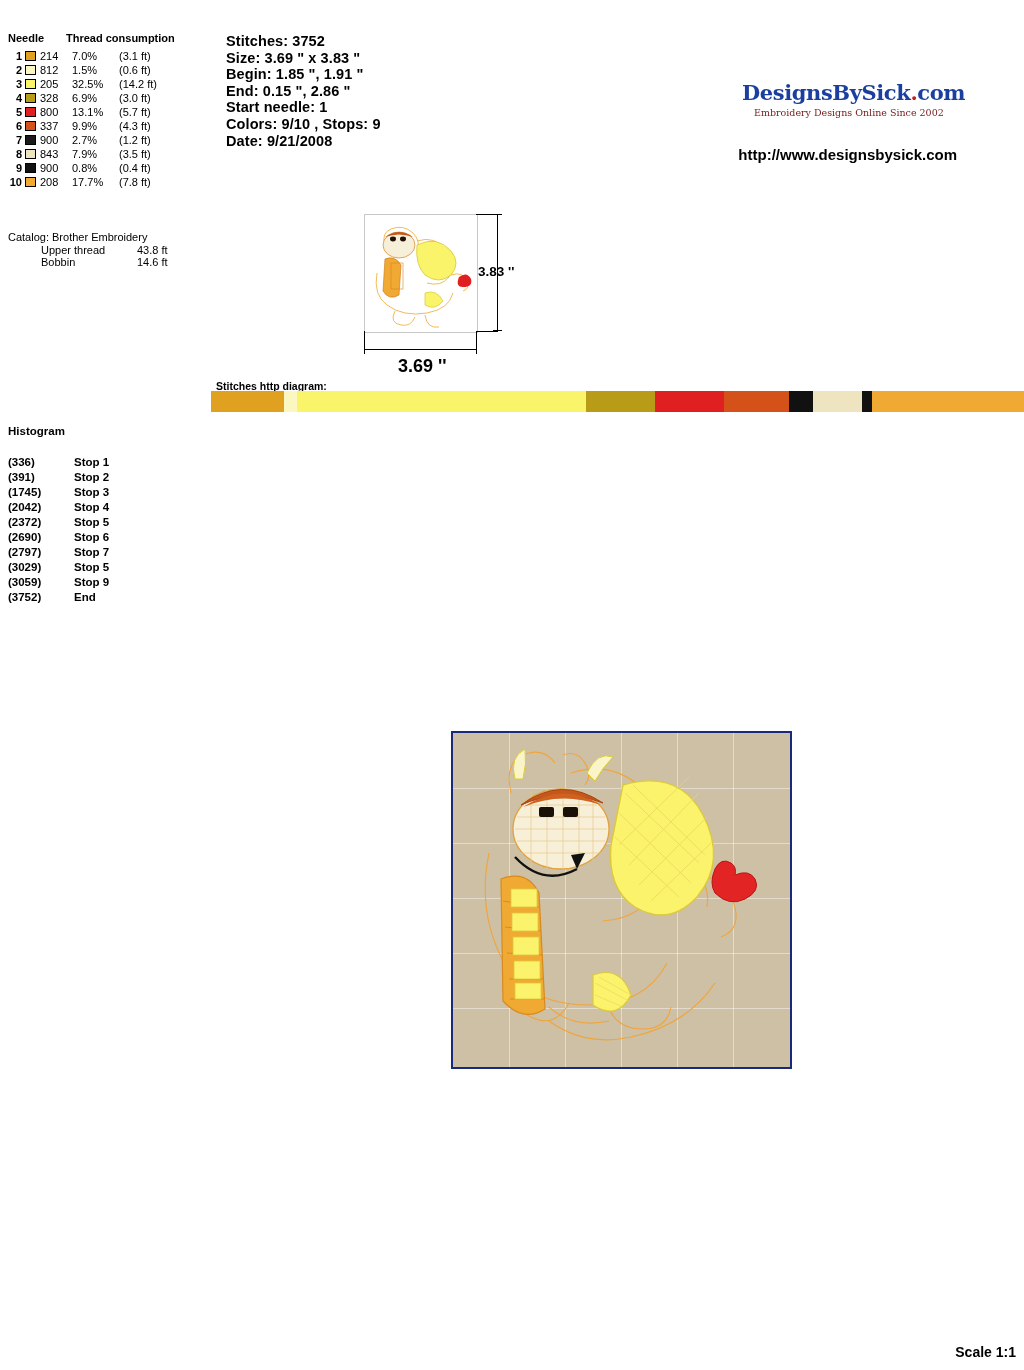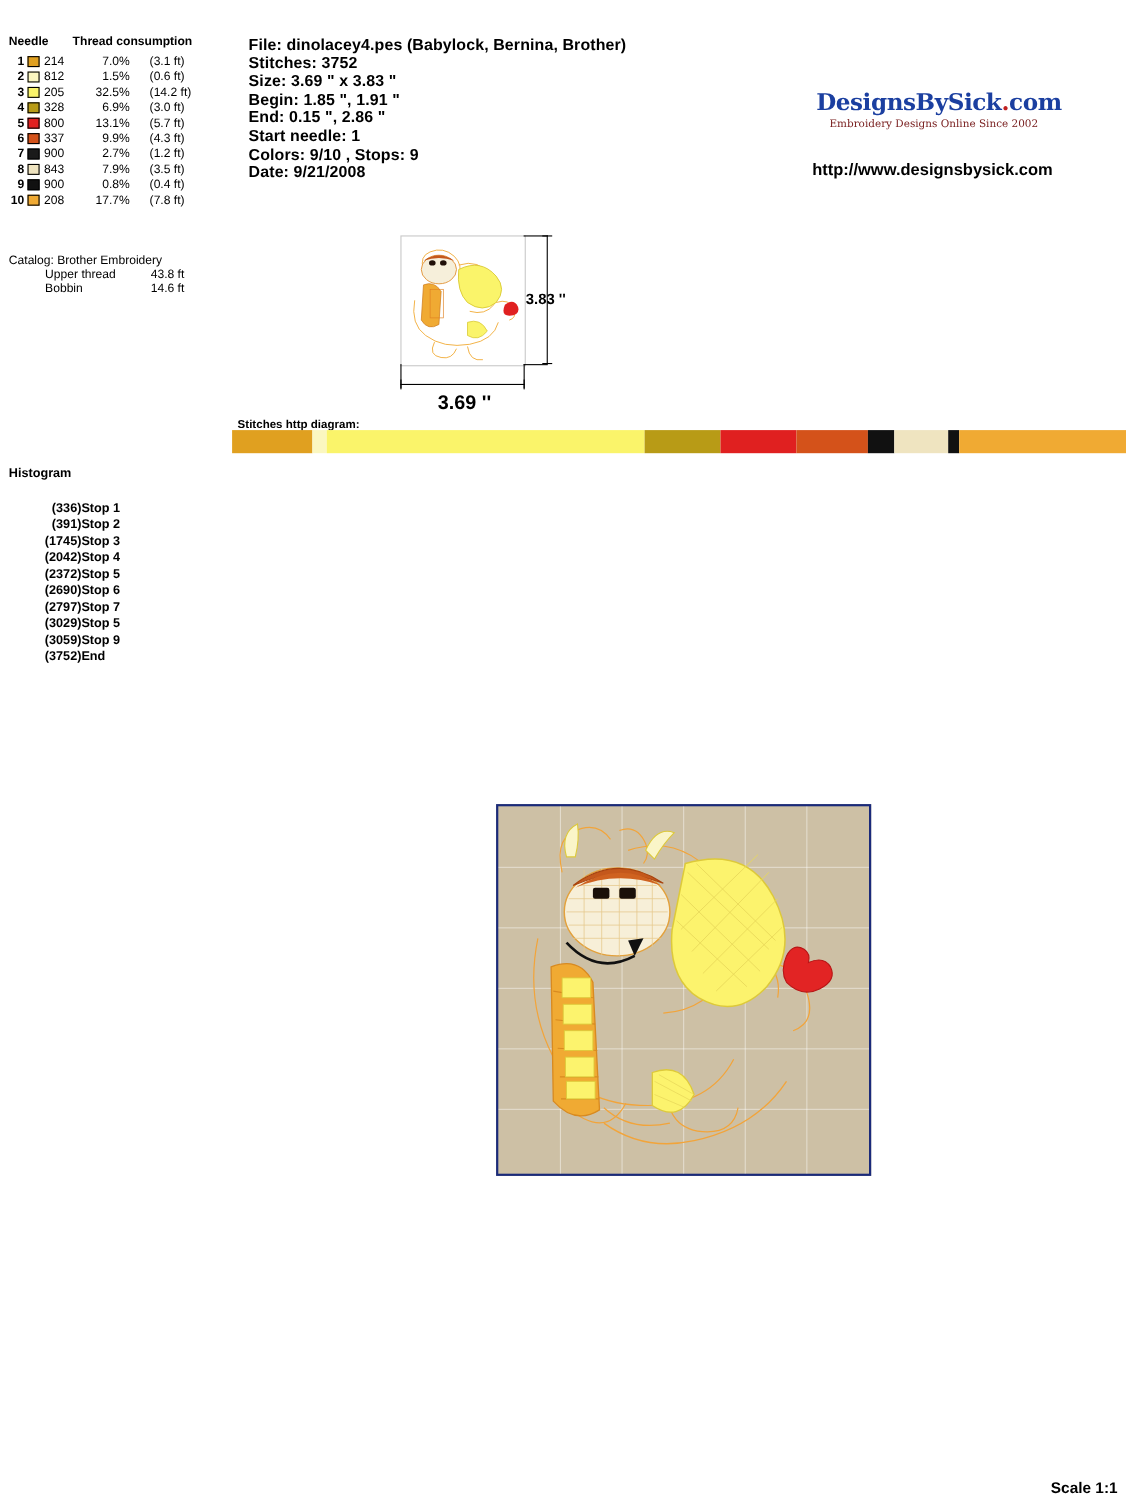--- a/index.html
+++ b/index.html
@@ -51,22 +51,21 @@
     border: 1px solid #000;
     box-sizing: border-box;
     margin-right: 4px;
   }
   .needle-row .n-code {
     width: 32px;
     text-align: left;
   }
   .needle-row .n-pct {
     width: 46px;
-    text-align: right;
-    padding-right: 18px;
+    padding-right: 1px;
   }
   .needle-row .n-len {
     flex: 1;
     text-align: left;
   }
 
   #catalog-block {
     position: absolute;
     left: 8px;
     top: 231px;
@@ -245,21 +244,21 @@
     font-size: 11.5px;
     font-weight: bold;
   }
   #histogram-list .hist-row {
     display: flex;
     height: 15px;
     line-height: 15px;
   }
   #histogram-list .hist-count {
     width: 66px;
-    text-align: right;
+    text-align: left;
     padding-right: 0;
   }
   #histogram-list .hist-label { text-align: left; }
 
   
   #design-frame {
     position: absolute;
     left: 451px;
     top: 731px;
     width: 341px;
@@ -379,21 +378,20 @@
     <div class="k">Upper thread</div>
     <div class="v">43.8 ft</div>
   </div>
   <div class="kv">
     <div class="k">Bobbin</div>
     <div class="v">14.6 ft</div>
   </div>
 </div>
 
 <div id="file-info">
-  <div>File: dinolacey4.pes  (Babylock, Bernina, Brother)</div>
   <div>Stitches: 3752</div>
   <div>Size: 3.69 " x 3.83 "</div>
   <div>Begin: 1.85 ", 1.91 "</div>
   <div>End: 0.15 ", 2.86 "</div>
   <div>Start needle: 1</div>
   <div>Colors: 9/10 , Stops: 9</div>
   <div>Date: 9/21/2008</div>
 </div>
 
 <div id="logo-block">

